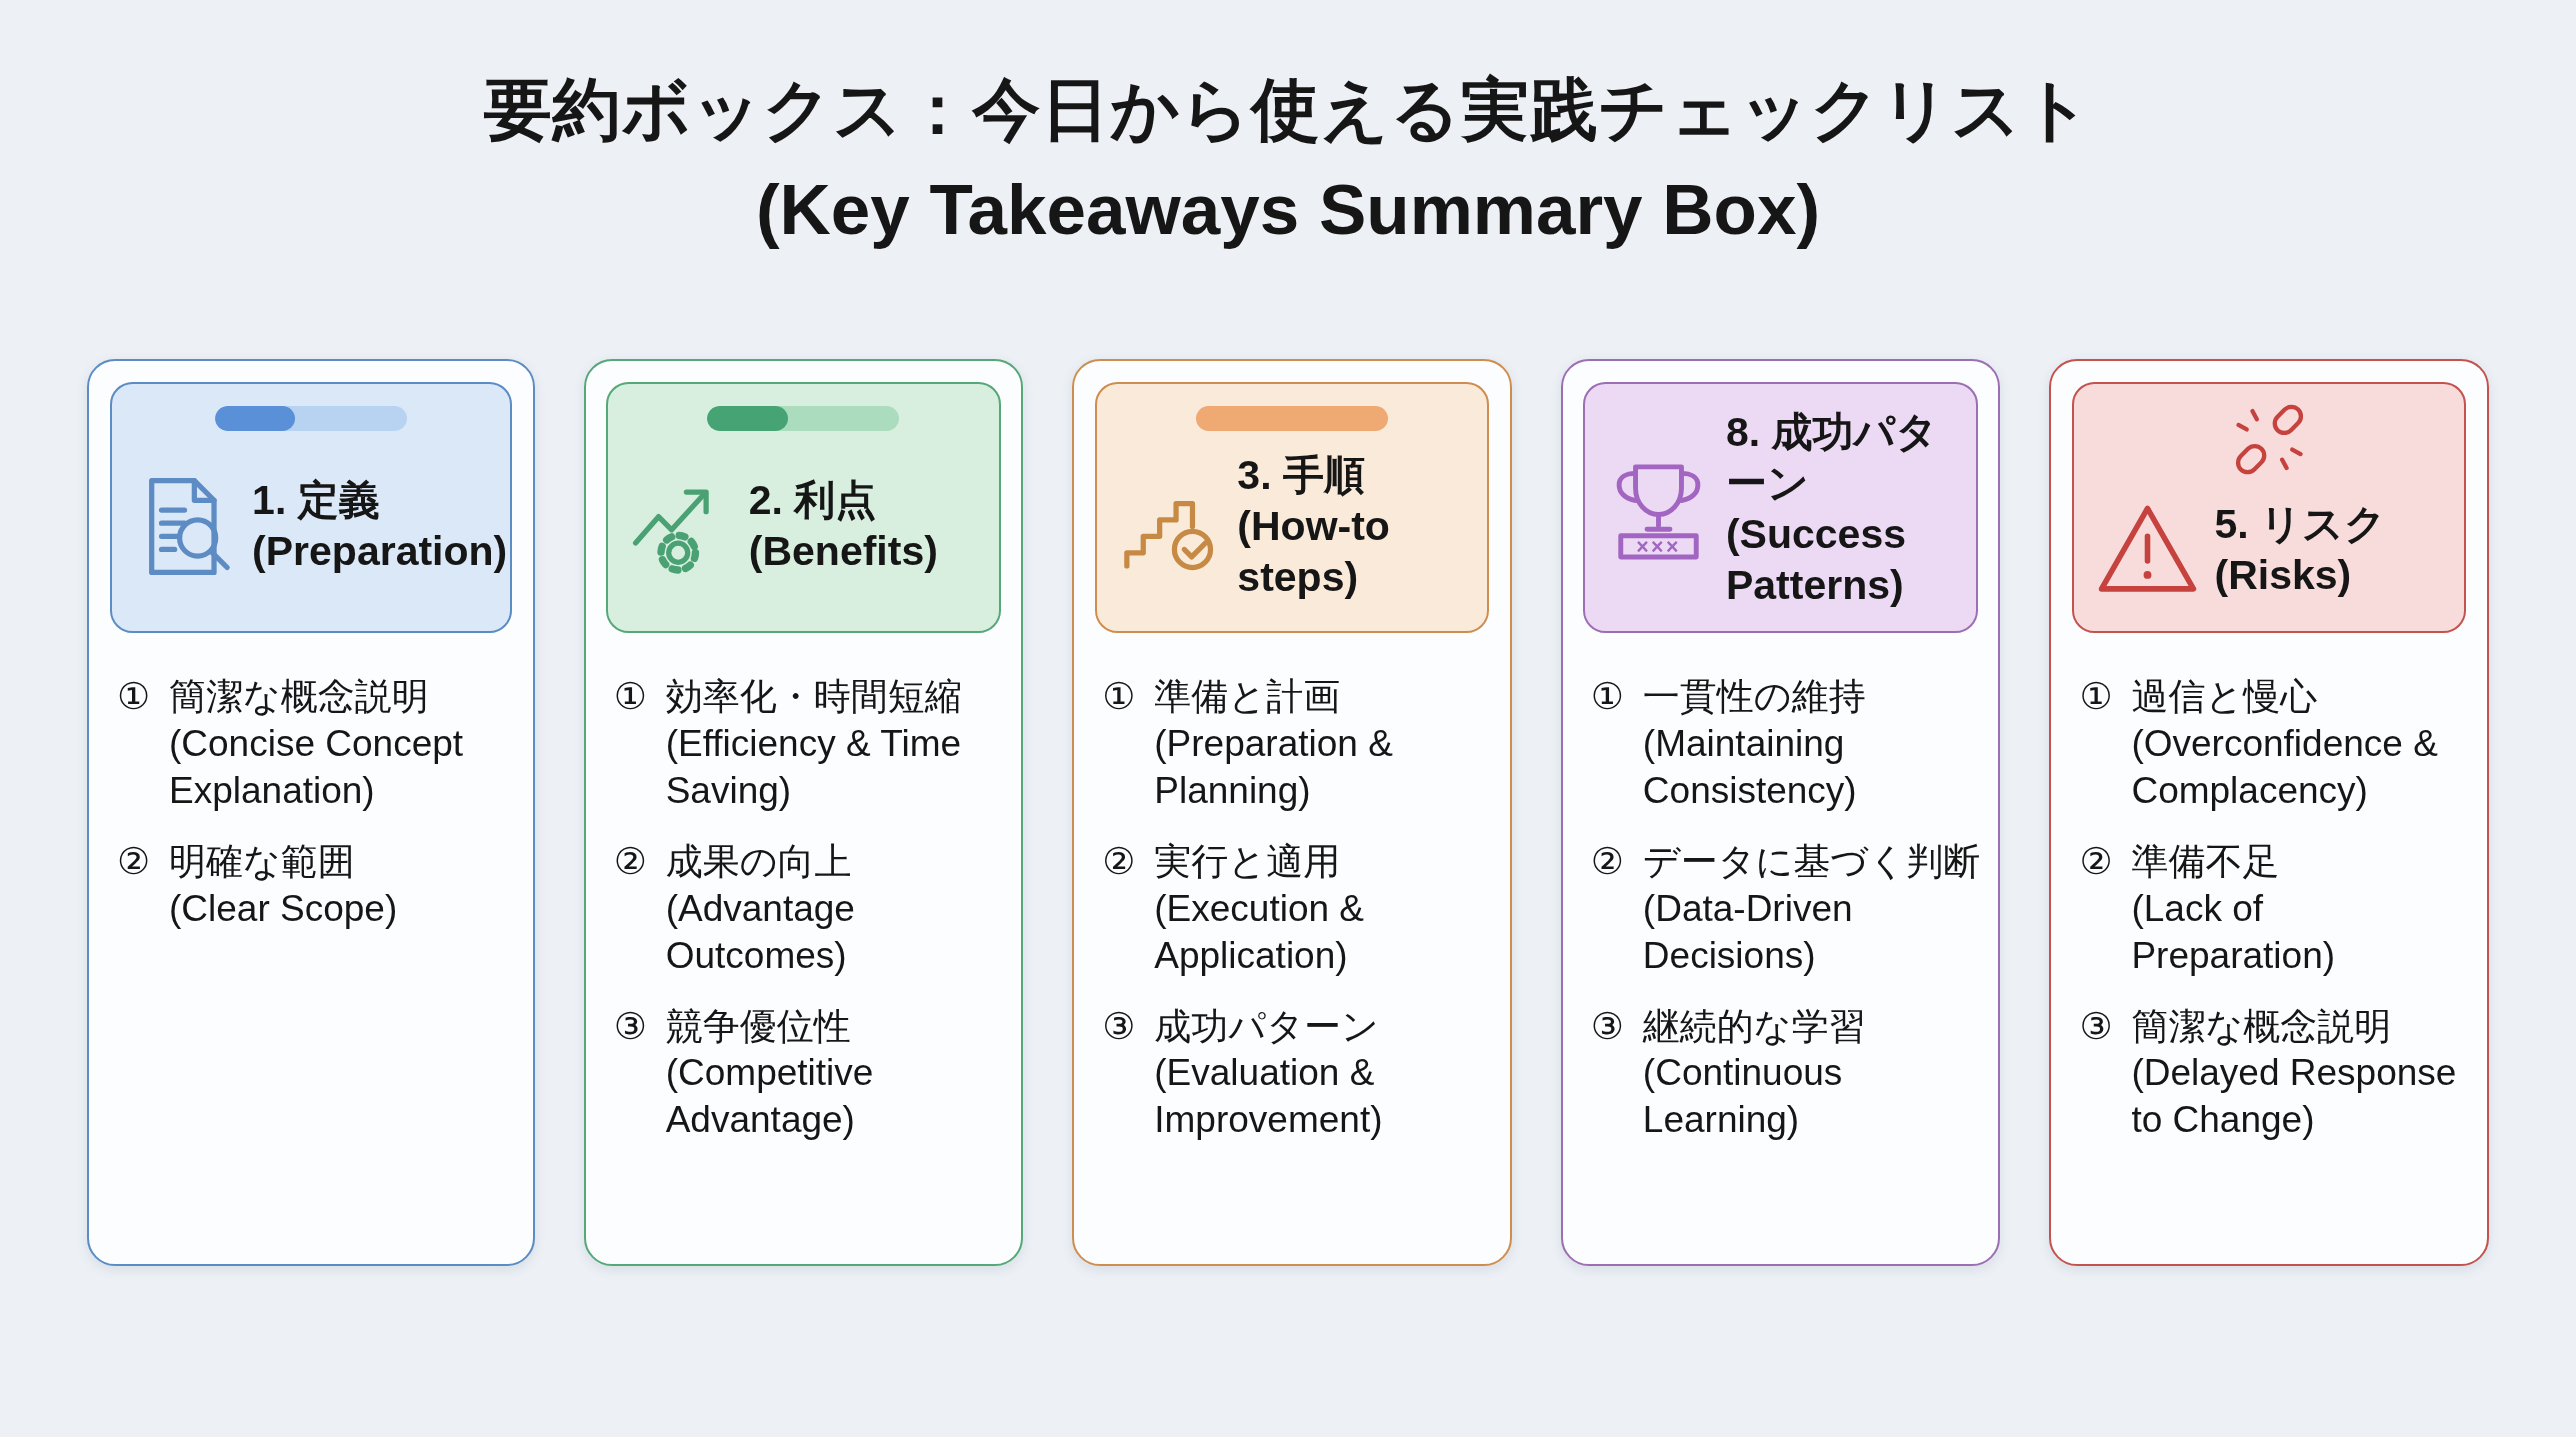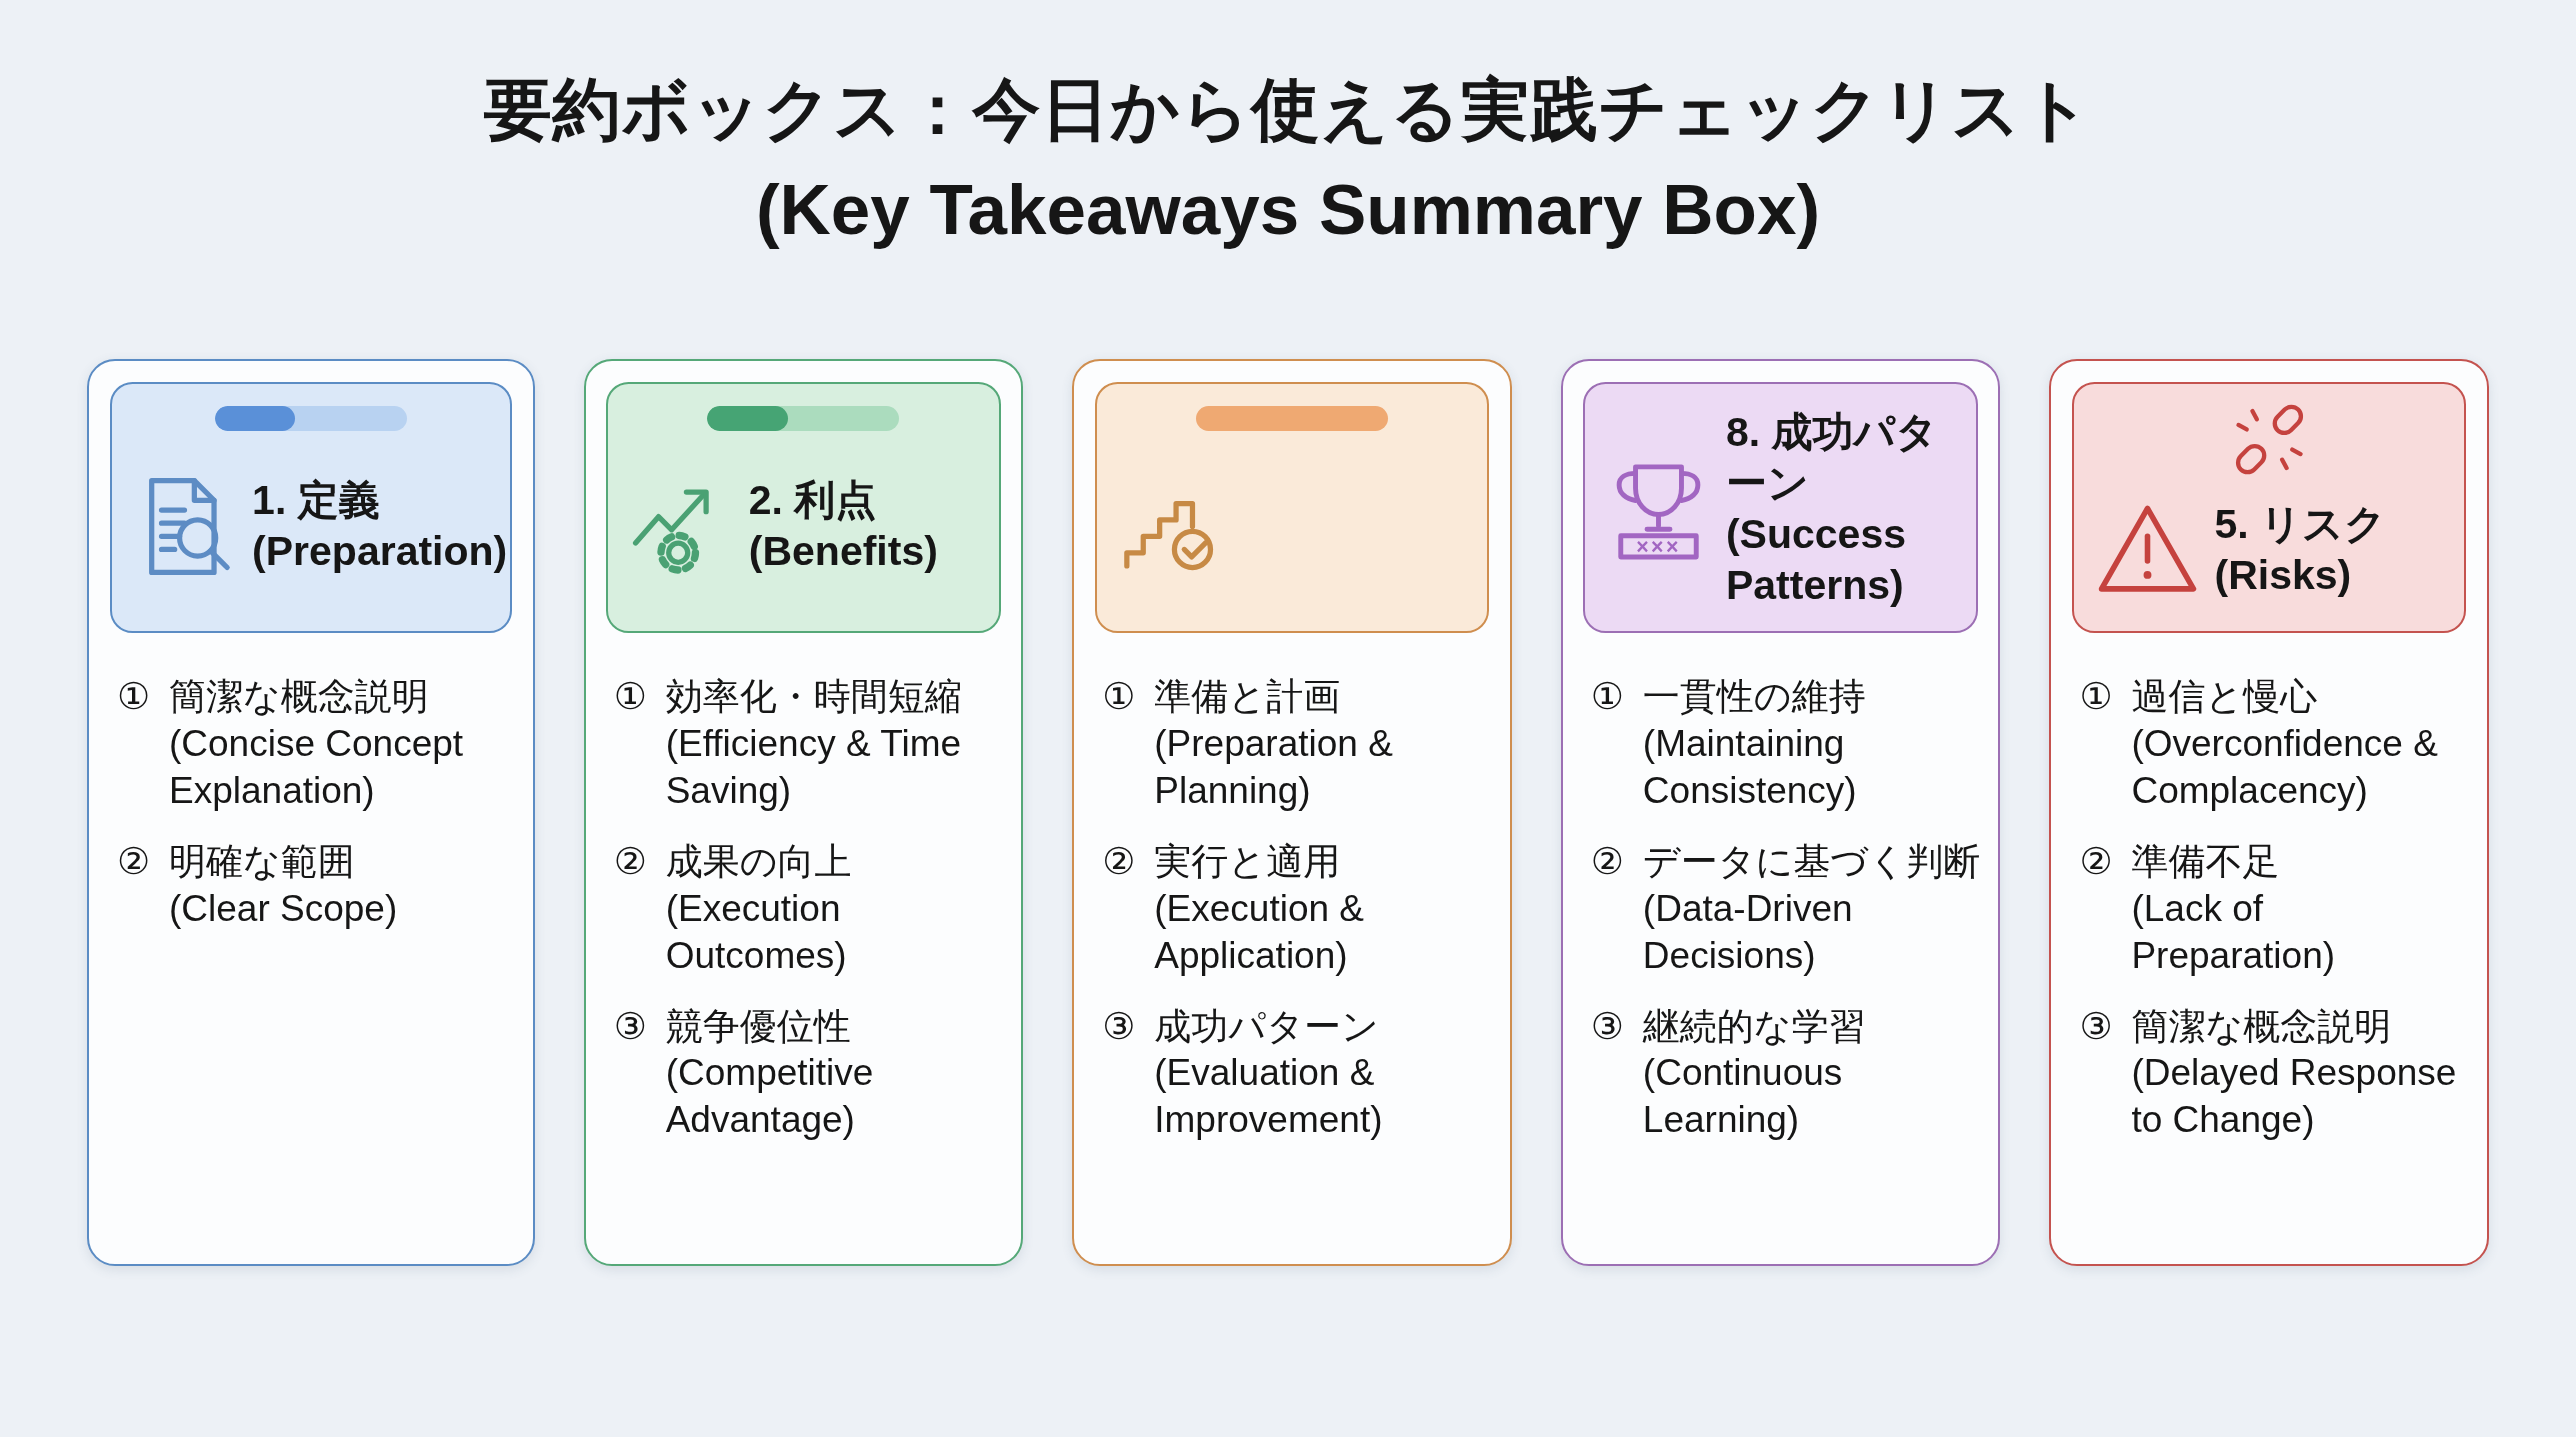--- a/index.html
+++ b/index.html
@@ -133,38 +133,42 @@
         </div>
       </div>
     </div>
     <ul class="card-body">
       <li class="item">
         <span class="num">①</span>
         <span class="txt"><span class="ja">効率化・時間短縮</span><span class="en">(Efficiency &amp; Time Saving)</span></span>
       </li>
       <li class="item">
         <span class="num">②</span>
-        <span class="txt"><span class="ja">成果の向上</span><span class="en">(Execution Outcomes)</span></span>
+        <span class="txt"><span class="ja">成果の向上</span><span class="en">(Advantage Outcomes)</span></span>
       </li>
       <li class="item">
         <span class="num">③</span>
         <span class="txt"><span class="ja">競争優位性</span><span class="en">(Competitive Advantage)</span></span>
       </li>
     </ul>
   </section>
 
   <section class="card card--howto">
     <div class="card-header">
       <div class="pill pill--solid"></div>
       <div class="header-row">
         <svg class="header-icon" viewBox="0 0 64 64" fill="none" stroke="#c78a45" stroke-width="3.2" stroke-linecap="round" stroke-linejoin="round">
           <path d="M6 56 v-8 h10 v-10 h10 v-10 h10 v-10 h10 v14"></path>
           <circle cx="46" cy="46" r="11" fill="#faead9"></circle>
           <path d="M41 46 l4.5 4.5 L54 42"></path>
         </svg>
+        <div class="header-title">
+          <span class="t-ja">3. 手順</span>
+          <span class="t-en">(How-to steps)</span>
+        </div>
       </div>
     </div>
     <ul class="card-body">
       <li class="item">
         <span class="num">①</span>
         <span class="txt"><span class="ja">準備と計画</span><span class="en">(Preparation &amp; Planning)</span></span>
       </li>
       <li class="item">
         <span class="num">②</span>
         <span class="txt"><span class="ja">実行と適用</span><span class="en">(Execution &amp; Application)</span></span>

